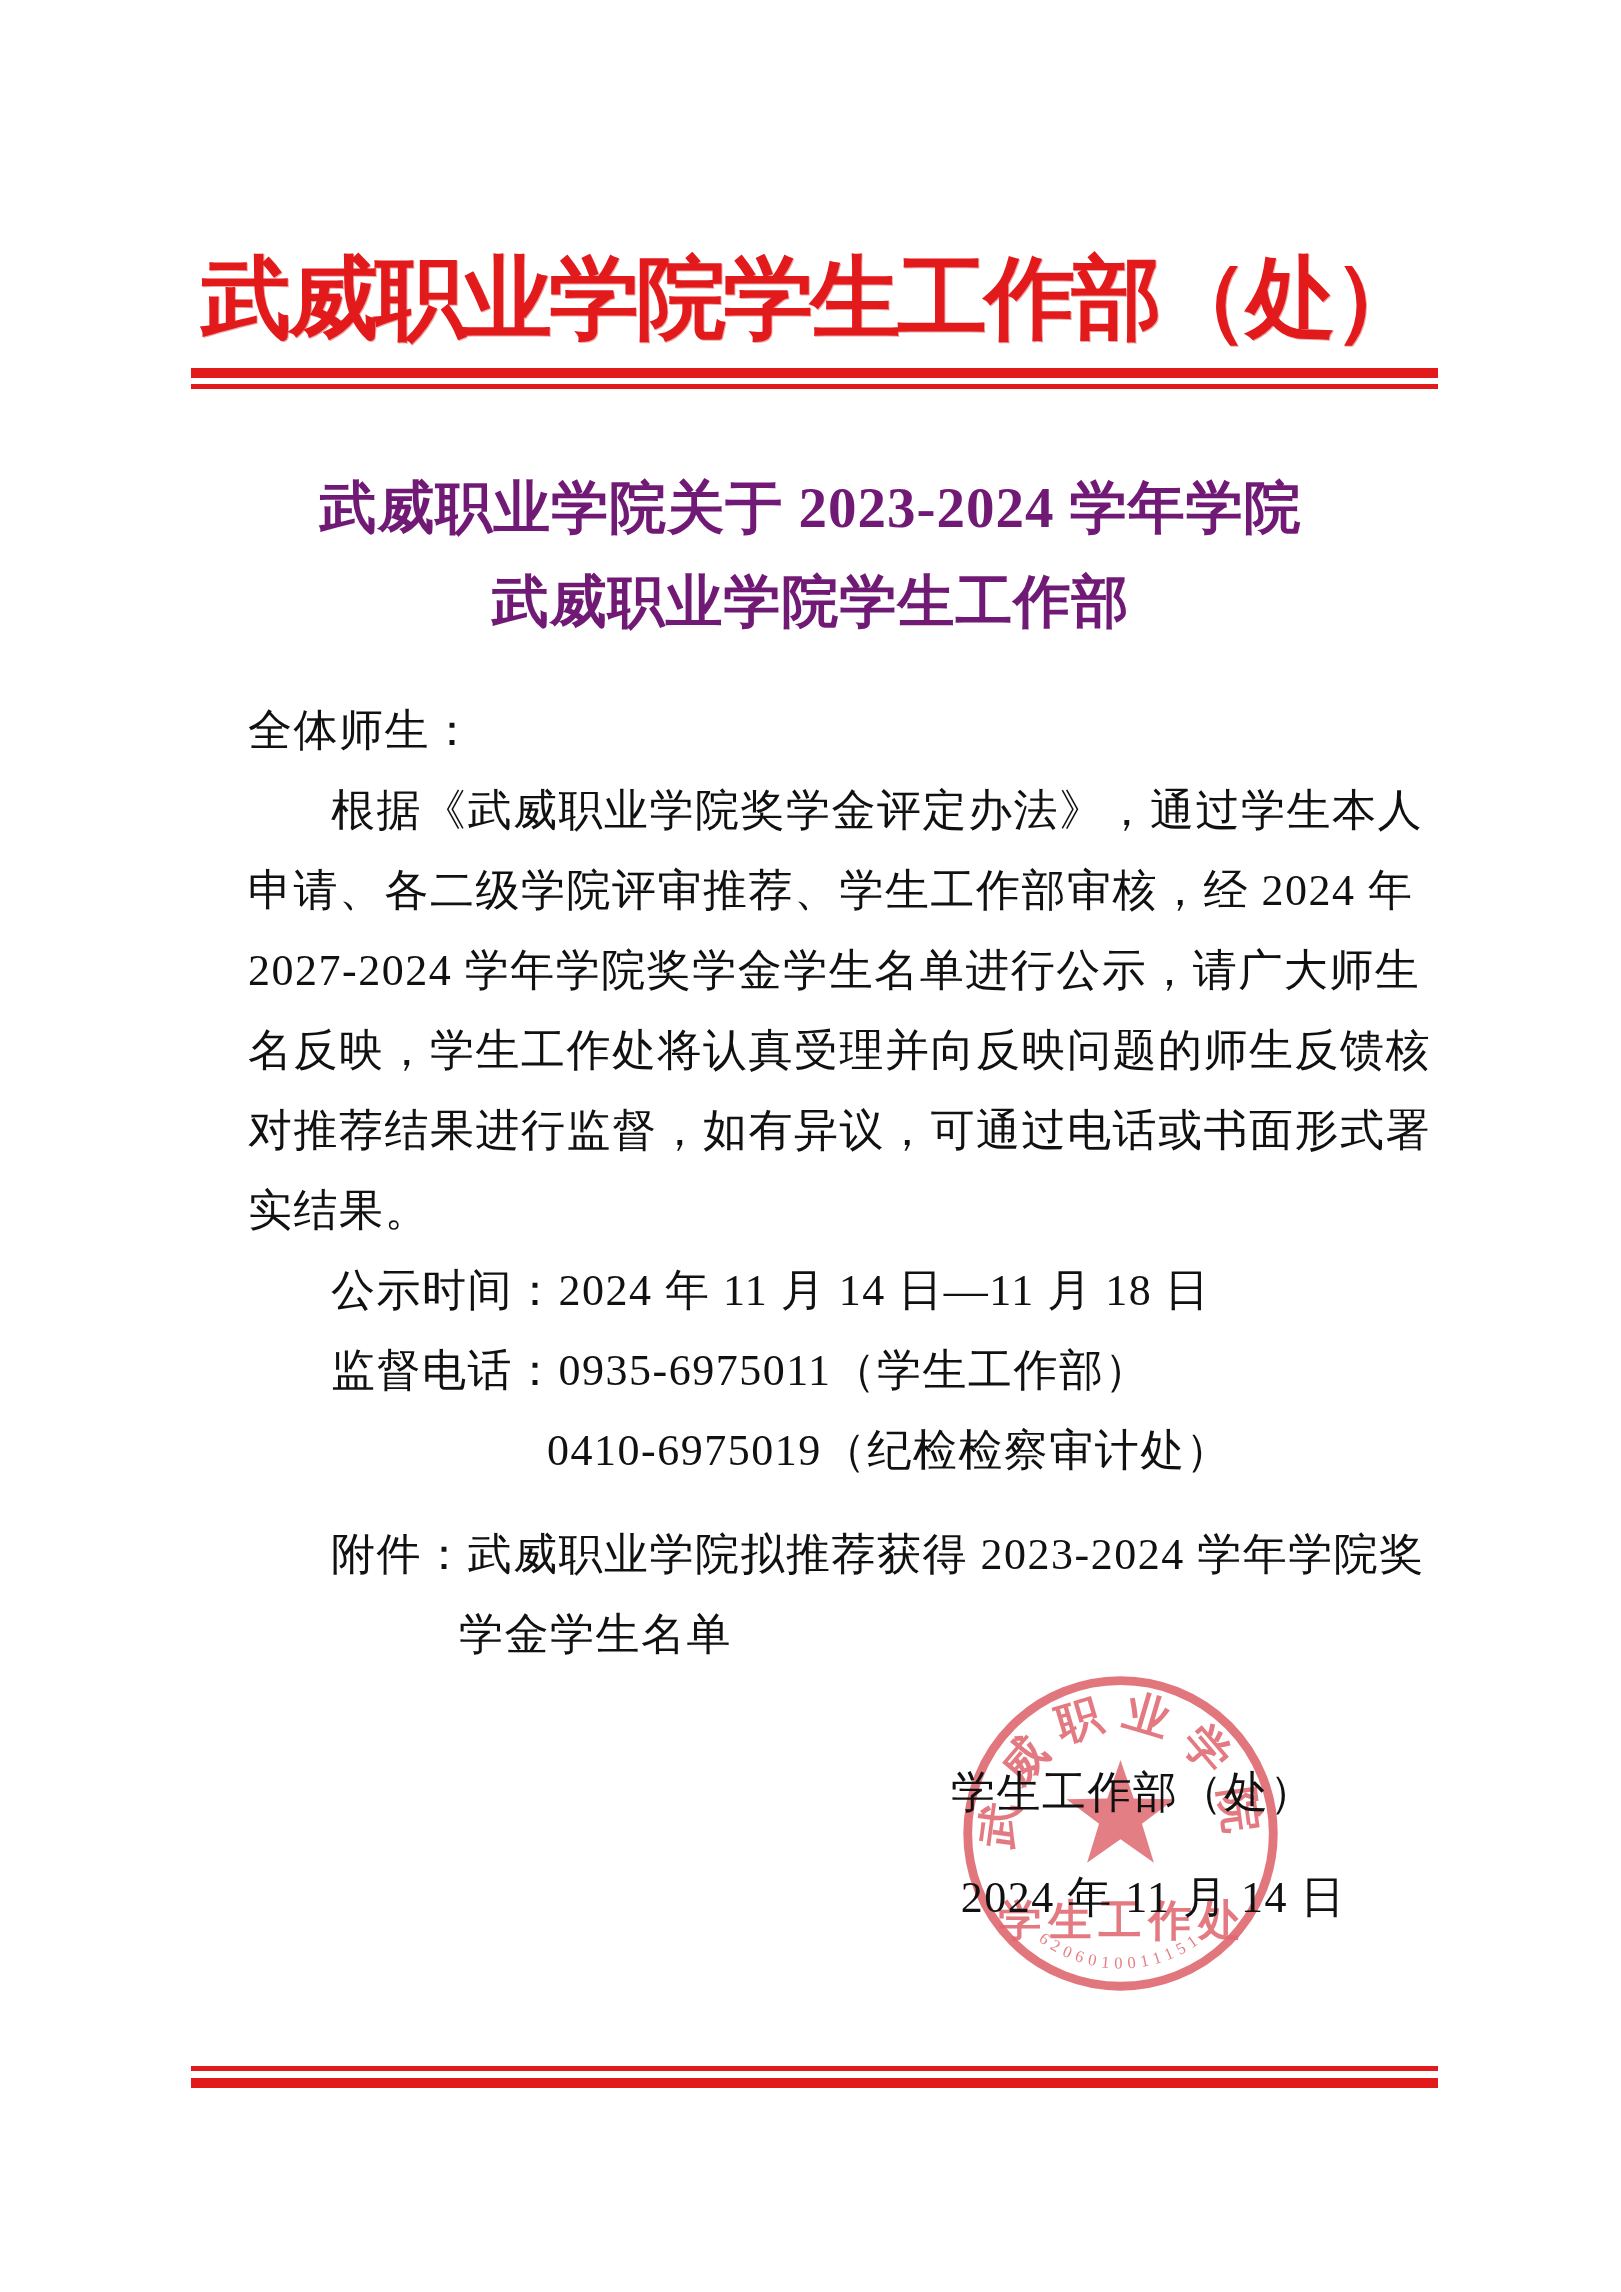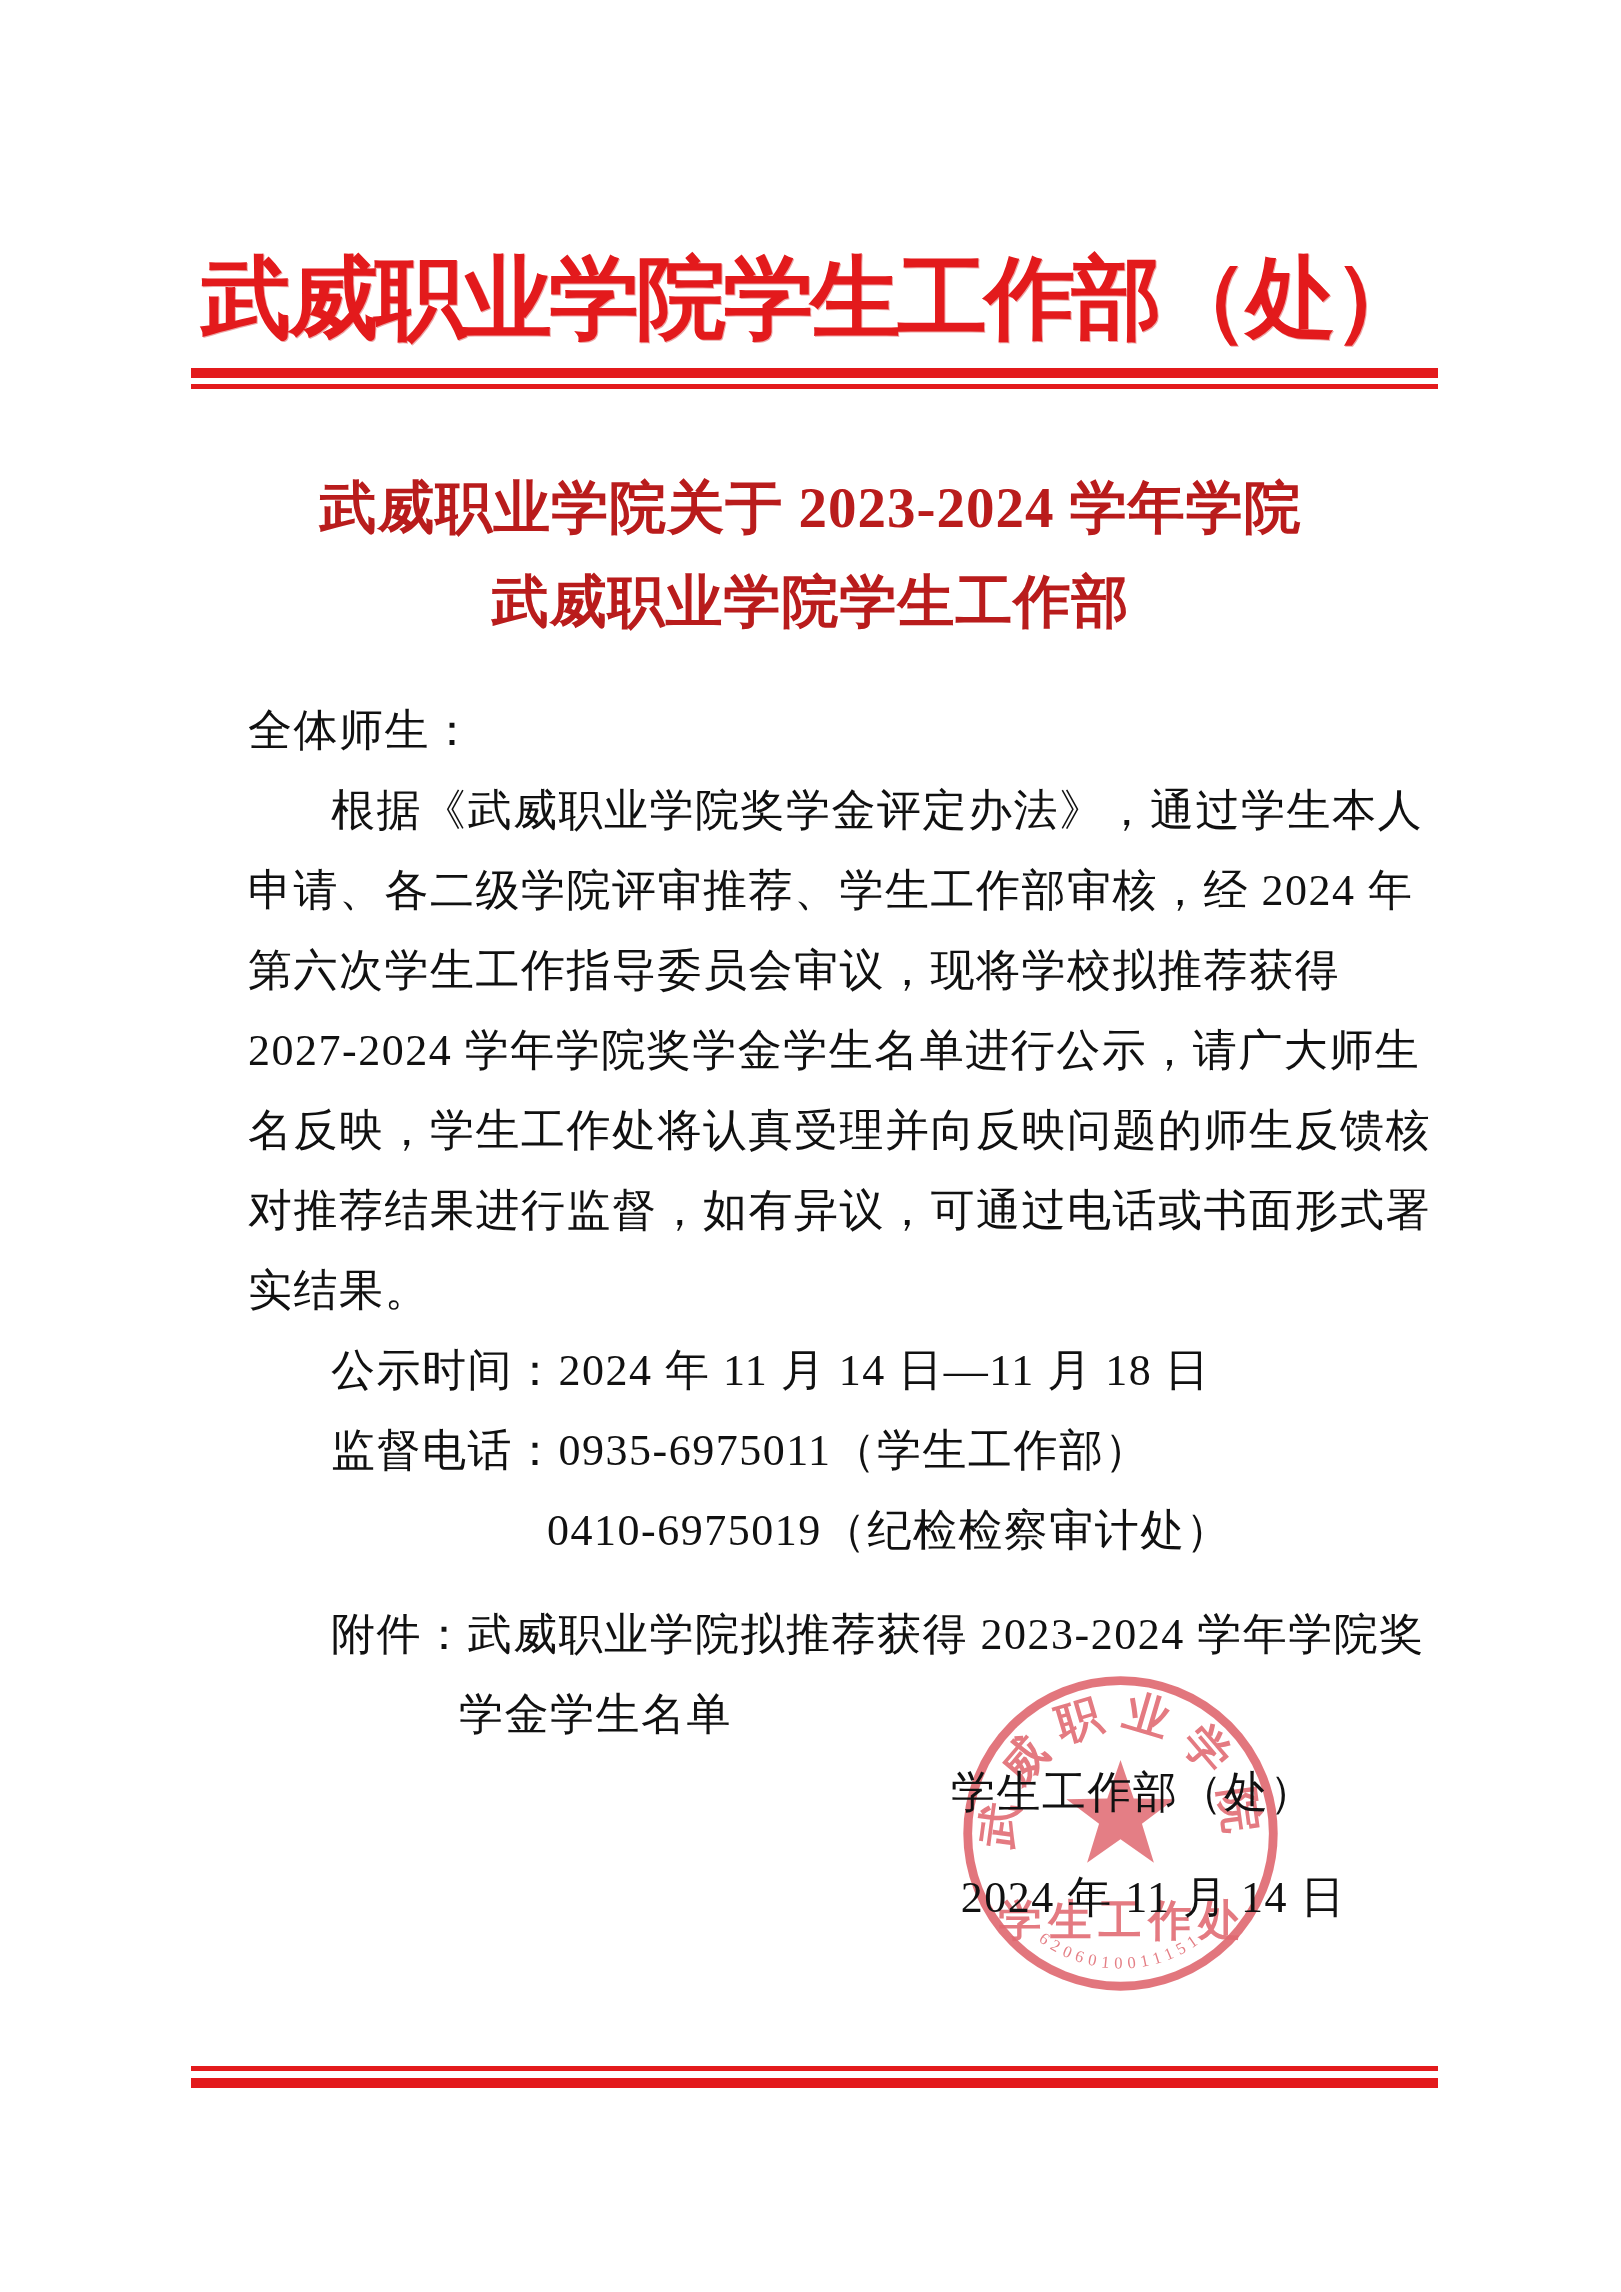--- a/index.html
+++ b/index.html
@@ -36,21 +36,21 @@
   .rule-bottom-thin{top:2066px;height:4.9px;}
   .rule-bottom-thick{top:2078px;height:9.8px;}
   
   .doc-title{
     position:absolute;
     top:461px;left:0;width:100%;
     text-align:center;
     font-size:57px;
     line-height:94px;
     font-weight:bold;
-    color:#b91c1c;
+    color:#701a75;
     letter-spacing:1px;
     white-space:nowrap;
   }
   
   .body-text{
     position:absolute;
     top:691px;left:248px;width:1142px;
     font-size:44px;
     line-height:80px;
     letter-spacing:1.5px;
@@ -98,21 +98,20 @@
 
   <div class="doc-title">
     <div>武威职业学院关于 2023-2024 学年学院</div>
     <div>武威职业学院学生工作部</div>
   </div>
 
   <div class="body-text">
     <div class="line">全体师生：</div>
     <div class="line ind-2">根据《武威职业学院奖学金评定办法》，通过学生本人</div>
     <div class="line">申请、各二级学院评审推荐、学生工作部审核，经 2024 年</div>
-    <div class="line">第六次学生工作指导委员会审议，现将学校拟推荐获得</div>
     <div class="line">2027-2024 学年学院奖学金学生名单进行公示，请广大师生</div>
     <div class="line">名反映，学生工作处将认真受理并向反映问题的师生反馈核</div>
     <div class="line">对推荐结果进行监督，如有异议，可通过电话或书面形式署</div>
     <div class="line">实结果。</div>
     <div class="line ind-2">公示时间：2024 年 11 月 14 日—11 月 18 日</div>
     <div class="line ind-2">监督电话：0935-6975011（学生工作部）</div>
     <div class="line ind-phone">0410-6975019（纪检检察审计处）</div>
     <div class="line ind-2 gap-before">附件：武威职业学院拟推荐获得 2023-2024 学年学院奖</div>
     <div class="line ind-attach">学金学生名单</div>
   </div>

